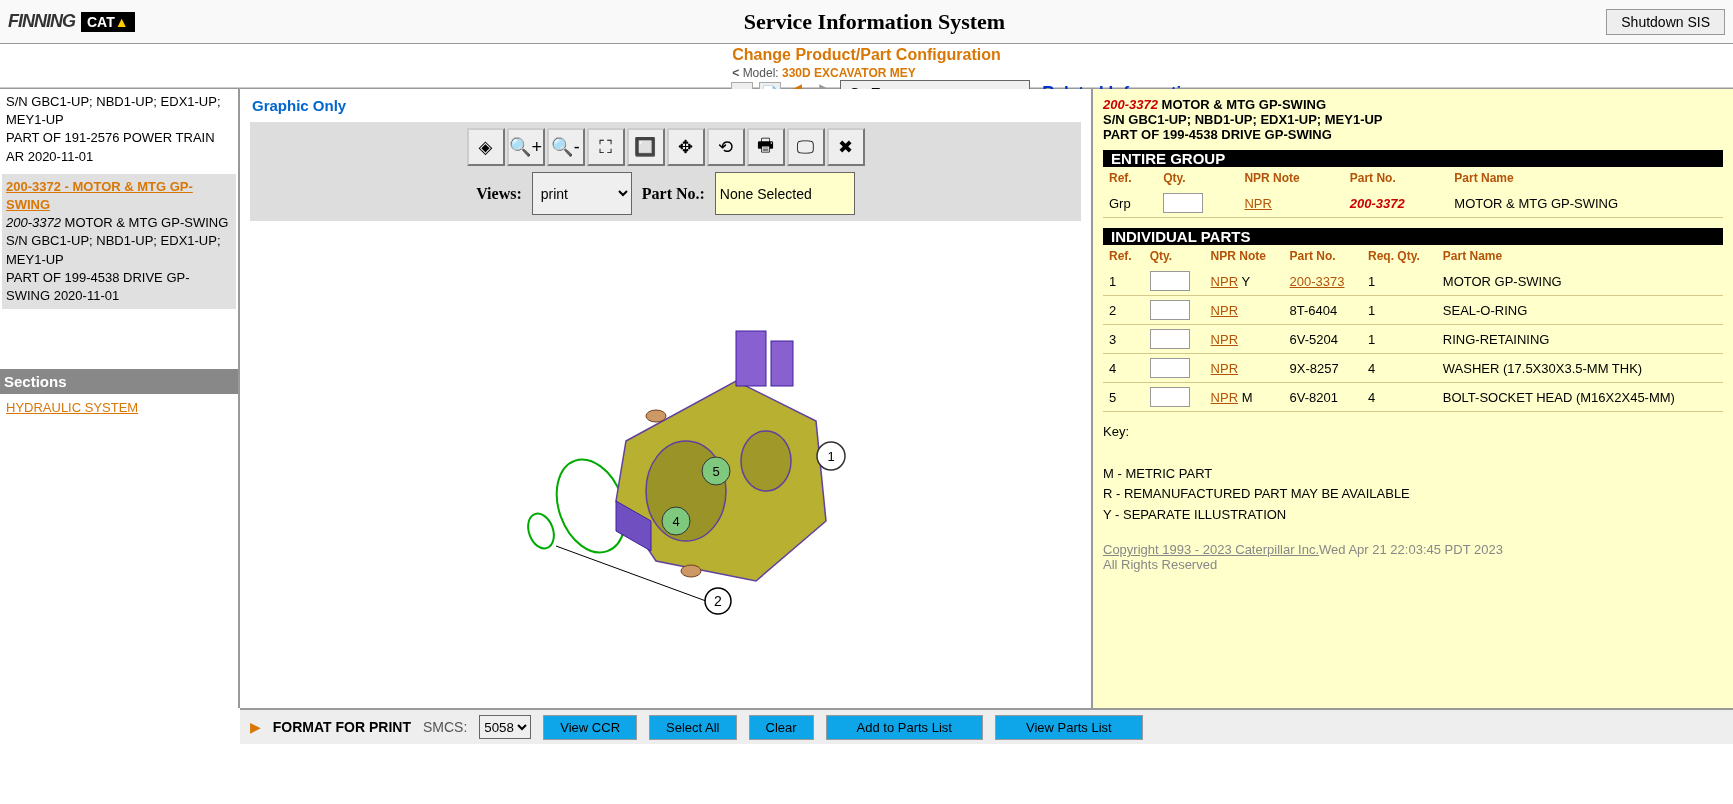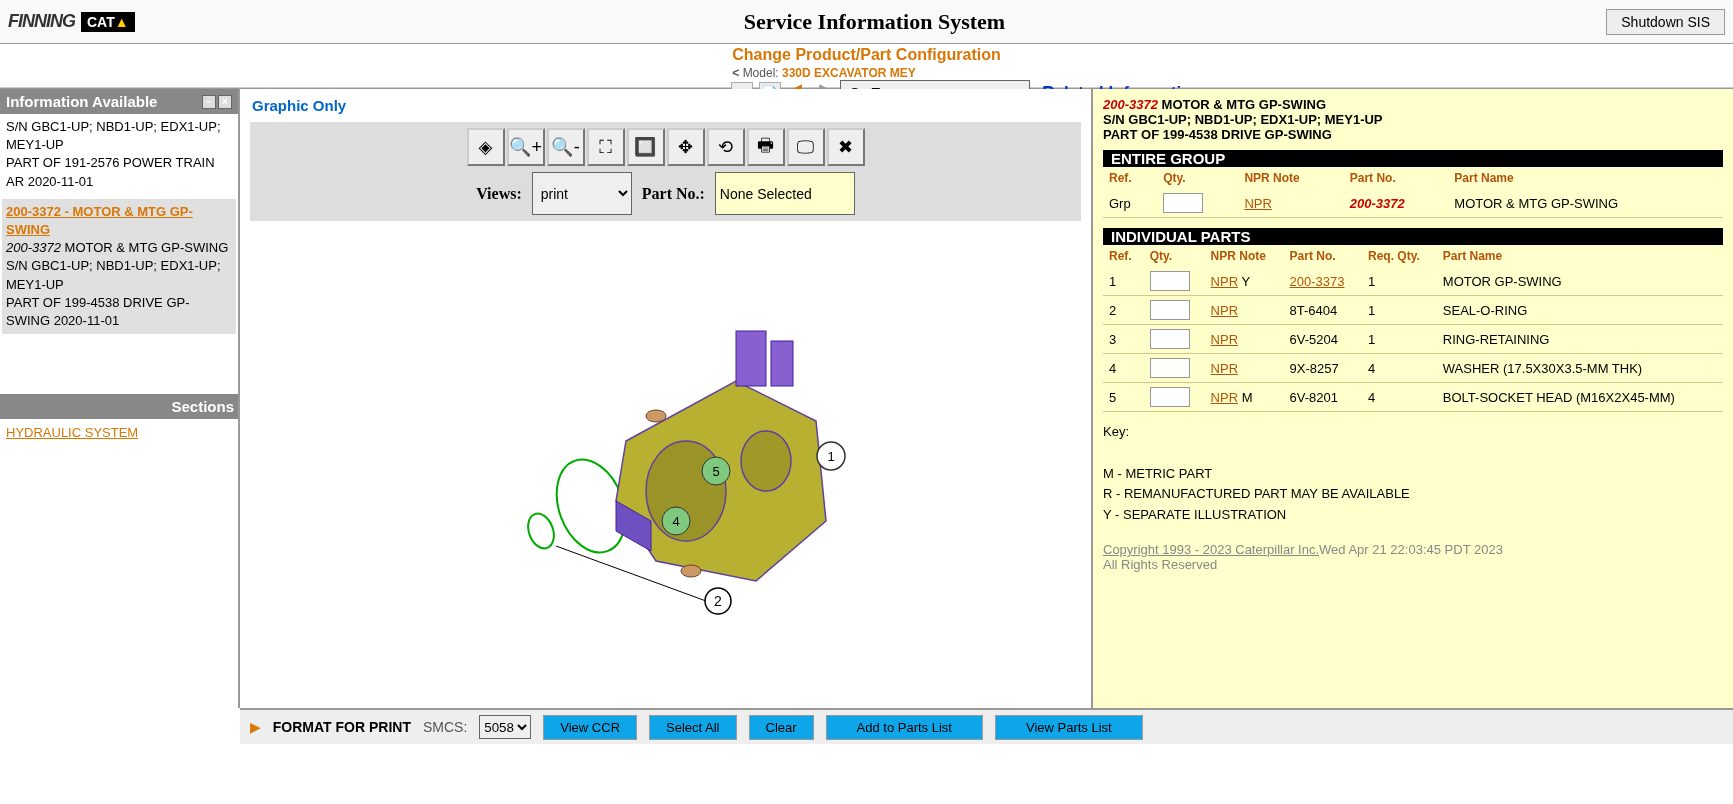--- a/index.html
+++ b/index.html
@@ -25,21 +25,21 @@
 .related { color: #0033cc; text-decoration: underline; font-size: 17px; font-weight: bold; margin-left: 6px; cursor: pointer; }
 .main { display: flex; height: 620px; border-top: 1px solid #999; }
 .sidebar { width: 240px; border-right: 2px solid #999; display: flex; flex-direction: column; }
 .sidebar-hdr { background: #888; color: #fff; font-weight: bold; padding: 4px 6px; display: flex; align-items: center; justify-content: space-between; font-size: 15px; }
 .sidebar-btns { display: flex; gap: 2px; }
 .sidebar-btn { width: 14px; height: 14px; background: #ddd; border: 1px solid #666; font-size: 10px; text-align: center; line-height: 12px; cursor: pointer; }
 .sidebar-body { flex: 0 0 280px; overflow-y: scroll; padding: 4px 6px; font-size: 13px; line-height: 1.4; }
 .sidebar-item-link { color: #d97706; text-decoration: underline; font-weight: bold; cursor: pointer; }
 .sidebar-item-code { font-style: italic; }
 .sidebar-selected { background: #e0e0e0; padding: 4px; margin: 8px -4px; }
-.sections-hdr { background: #888; color: #fff; font-weight: bold; padding: 4px; text-align: right; font-size: 15px; }
+.sections-hdr { background: #888; color: #fff; font-weight: bold; padding: 4px; text-align: left; font-size: 15px; }
 .sections-body { padding: 6px; }
 .sections-link { color: #d97706; text-decoration: underline; cursor: pointer; font-size: 13px; }
 .center-pane { flex: 1; border-right: 2px solid #999; position: relative; overflow-y: scroll; background: #fff; }
 .graphic-only { color: #0066cc; font-weight: bold; padding: 8px 12px; font-size: 15px; cursor: pointer; }
 .toolbar-gray { background: #ddd; padding: 6px; margin: 0 10px; }
 .tool-row { display: flex; justify-content: center; gap: 2px; }
 .tool-btn { width: 38px; height: 38px; border: 2px outset #ccc; background: #eee; cursor: pointer; display: flex; align-items: center; justify-content: center; font-size: 18px; }
 .views-row { display: flex; align-items: center; justify-content: center; gap: 10px; margin-top: 6px; font-size: 16px; font-family: Georgia, serif; }
 .views-row select, .views-row input { height: 43px; font-size: 14px; border: 1px solid #666; padding: 0 4px; }
 .views-row input { background: #ffffcc; width: 140px; }
@@ -93,27 +93,20 @@
     <div class="prev-next"><span class="arr">◀</span><br><span>Prev</span></div>
     <div class="prev-next"><span class="arr" style="color:#999">▶</span><br><span>Next</span></div>
     <select class="goto-select"><option>Go To:</option></select>
     <a class="related">Related Information</a>
   </div>
 </div>
 
 <div class="main">
 
   <div class="sidebar">
-    <div class="sidebar-hdr">
-      <span>Information Available</span>
-      <div class="sidebar-btns">
-        <div class="sidebar-btn">–</div>
-        <div class="sidebar-btn">×</div>
-      </div>
-    </div>
     <div class="sidebar-body">
       <div style="white-space:pre-line">S/N GBC1-UP; NBD1-UP; EDX1-UP; MEY1-UP
 PART OF 191-2576 POWER TRAIN AR 2020-11-01</div>
       <div class="sidebar-selected">
         <a class="sidebar-item-link">200-3372 - MOTOR &amp; MTG GP-SWING</a><br>
         <span class="sidebar-item-code">200-3372</span>
         <span>MOTOR &amp; MTG GP-SWING</span><br>
         <span>S/N GBC1-UP; NBD1-UP; EDX1-UP; MEY1-UP</span><br>
         <span>PART OF 199-4538 DRIVE GP-SWING 2020-11-01</span>
       </div>

